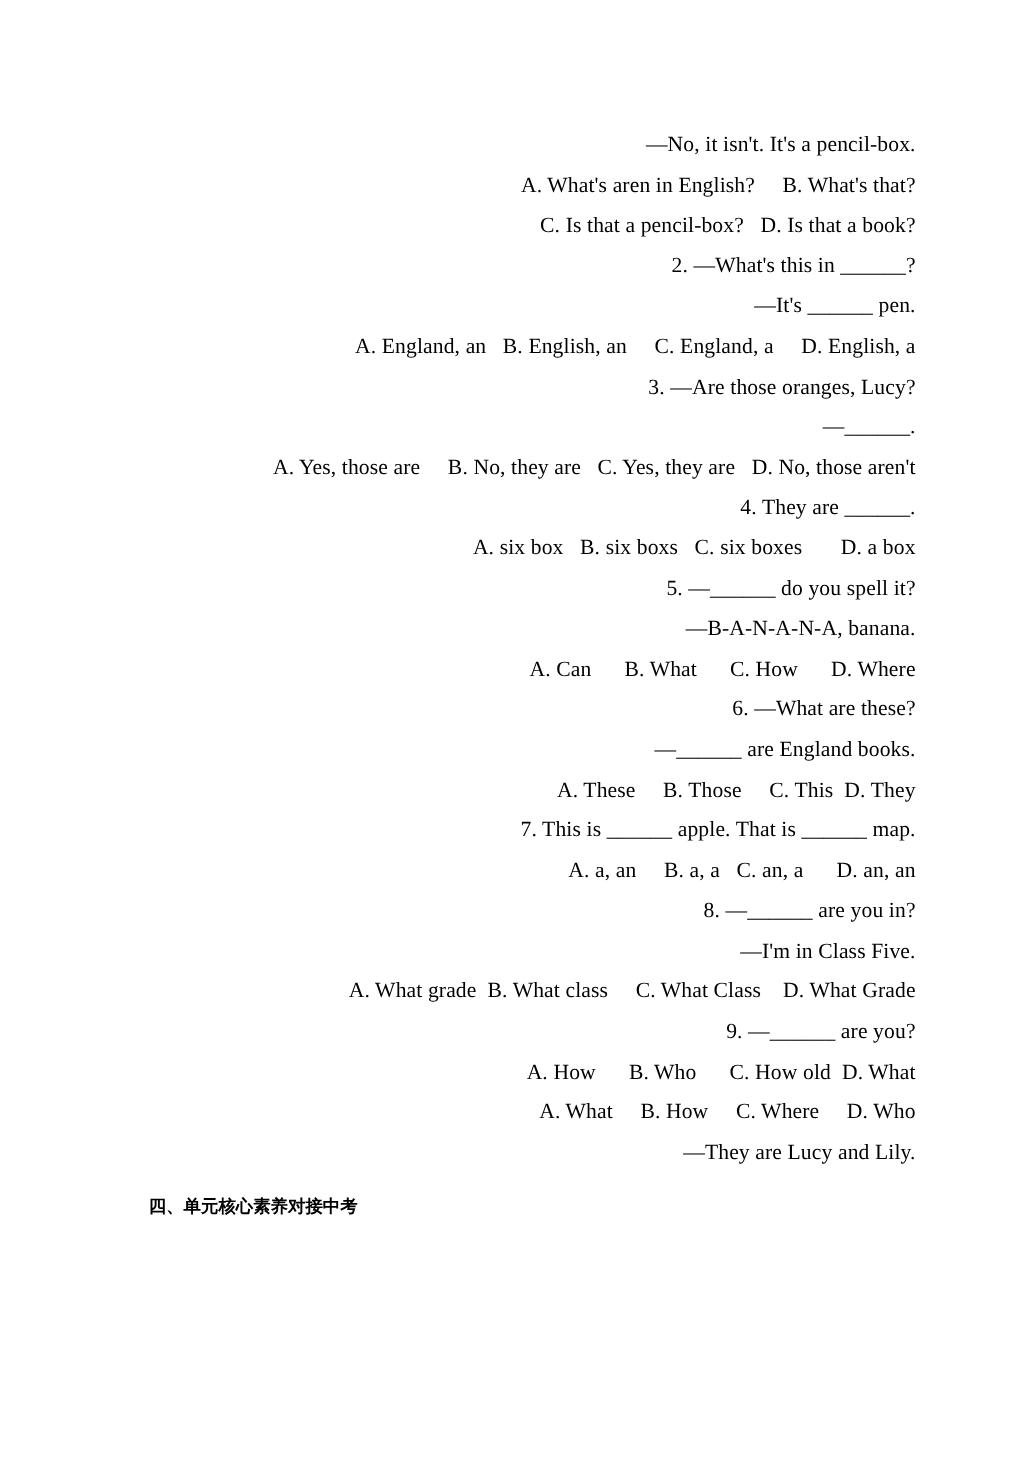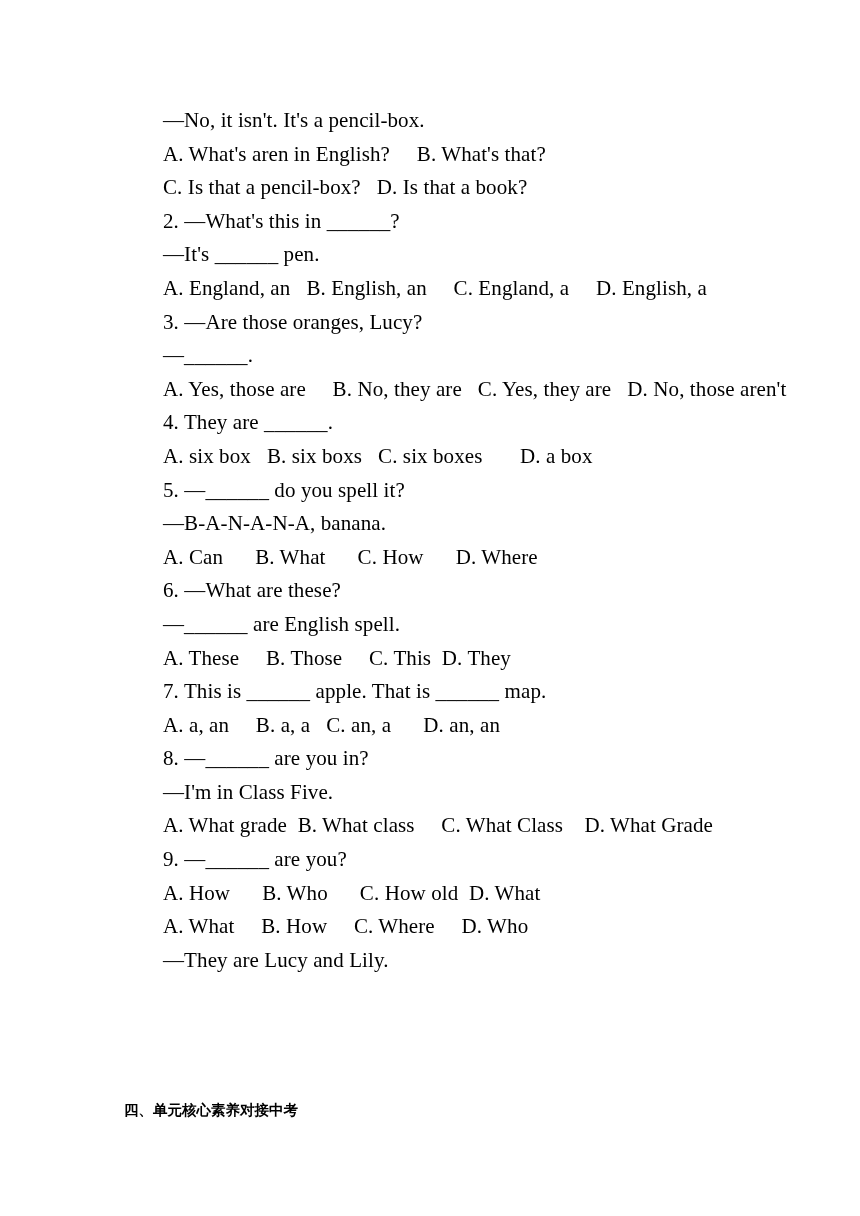--- a/index.html
+++ b/index.html
@@ -22,29 +22,30 @@
     width: 860px;
     height: 1216px;
   }
   .content {
     position: absolute;
     left: 163px;
     top: 104px;
     width: 600px;
   }
   .line {
-    font-size: 21px;
+    font-size: 18px;
     line-height: 33.6px;
     white-space: pre;
     letter-spacing: 0.1px;
+    text-align: right;
   }
   .section-head {
     position: absolute;
     left: 124px;
-    top: 1094px;
+    top: 990px;
     font-family: "Liberation Sans", "DejaVu Sans", sans-serif;
     font-size: 14.5px;
     font-weight: bold;
     line-height: 33px;
     white-space: pre;
     color: #000000;
   }
 </style>
 </head>
 <body>
@@ -60,21 +61,21 @@
     <div class="line">A. England, an   B. English, an     C. England, a     D. English, a</div>
     <div class="line">3. —Are those oranges, Lucy?</div>
     <div class="line">—______.</div>
     <div class="line">A. Yes, those are     B. No, they are   C. Yes, they are   D. No, those aren't</div>
     <div class="line">4. They are ______.</div>
     <div class="line">A. six box   B. six boxs   C. six boxes       D. a box</div>
     <div class="line">5. —______ do you spell it?</div>
     <div class="line">—B-A-N-A-N-A, banana.</div>
     <div class="line">A. Can      B. What      C. How      D. Where</div>
     <div class="line">6. —What are these?</div>
-    <div class="line">—______ are English spell.</div>
+    <div class="line">—______ are England books.</div>
     <div class="line">A. These     B. Those     C. This  D. They</div>
     <div class="line">7. This is ______ apple. That is ______ map.</div>
     <div class="line">A. a, an     B. a, a   C. an, a      D. an, an</div>
     <div class="line">8. —______ are you in?</div>
     <div class="line">—I'm in Class Five.</div>
     <div class="line">A. What grade  B. What class     C. What Class    D. What Grade</div>
     <div class="line">9. —______ are you?</div>
     <div class="line">A. How      B. Who      C. How old  D. What</div>
     <div class="line">A. What     B. How     C. Where     D. Who</div>
     <div class="line">—They are Lucy and Lily.</div>

